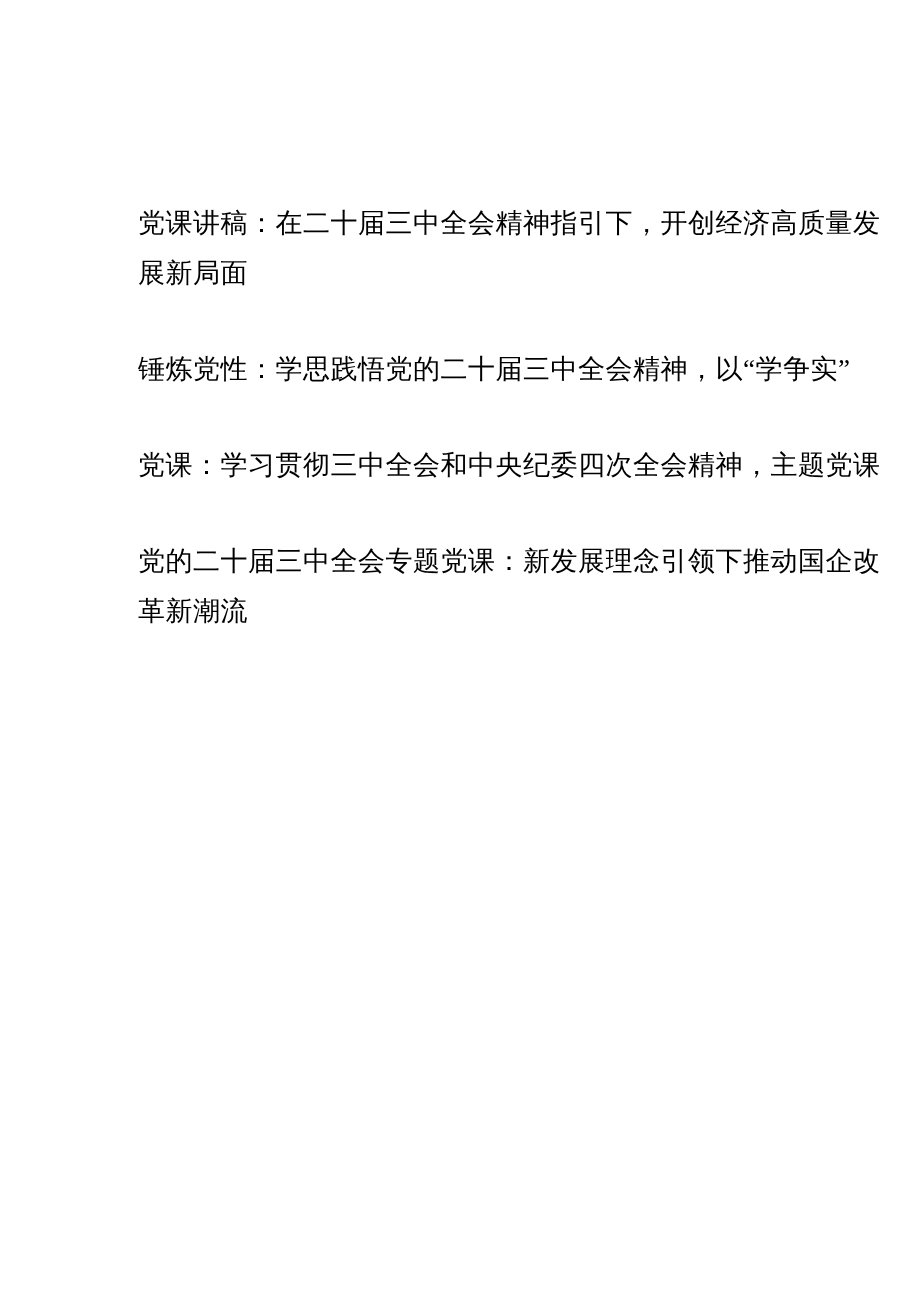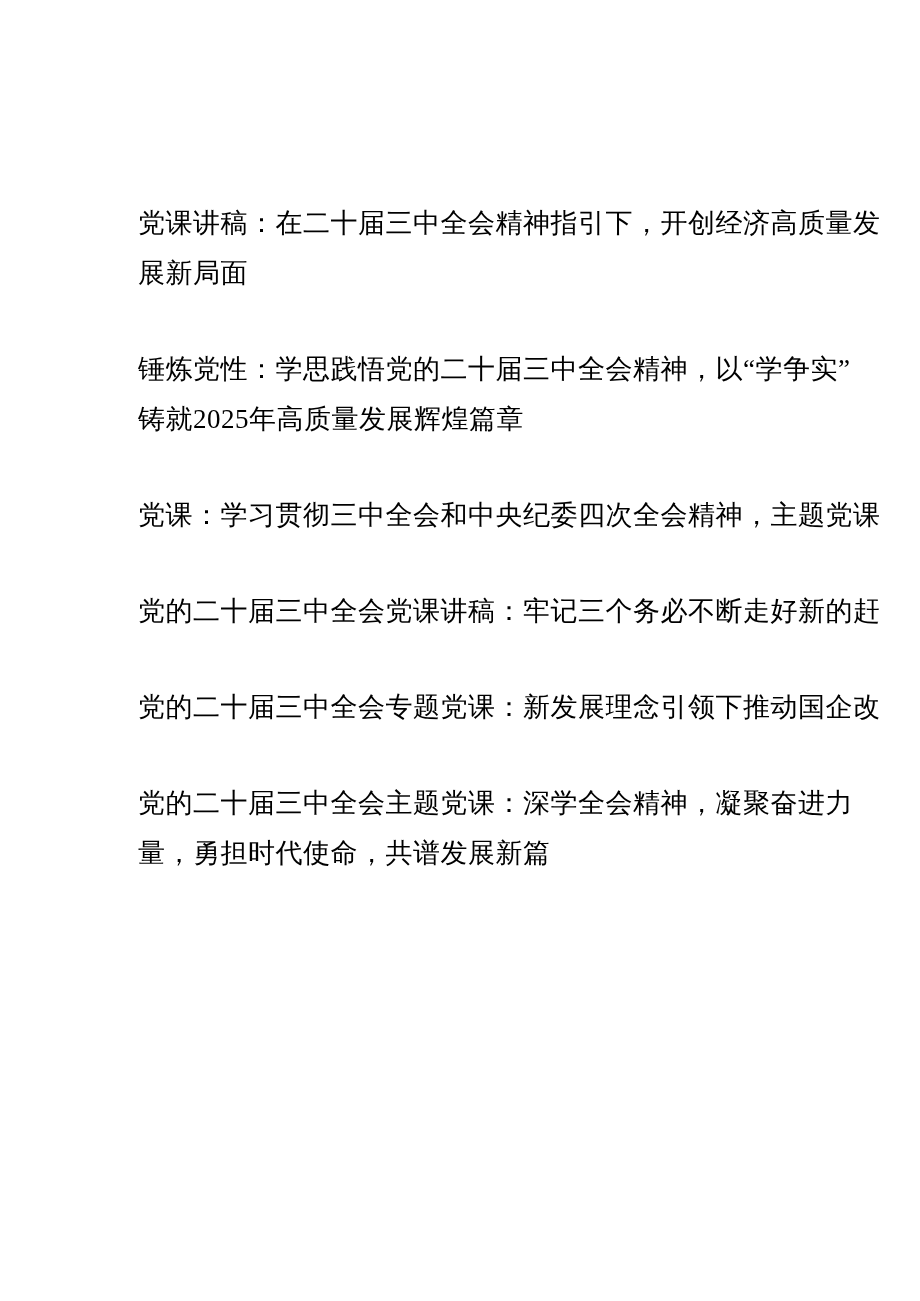--- a/index.html
+++ b/index.html
@@ -36,33 +36,28 @@
 
 <div class="page">
 
   <p class="para">
     <span class="line">党课讲稿：在二十届三中全会精神指引下，开创经济高质量发</span>
     <span class="line">展新局面</span>
   </p>
 
   <p class="para">
     <span class="line">锤炼党性：学思践悟党的二十届三中全会精神，以“学争实”</span>
-    <span class="line">铸就2025年高质量发展辉煌篇章</span>
   </p>
 
   <p class="para">
     <span class="line">党课：学习贯彻三中全会和中央纪委四次全会精神，主题党课</span>
   </p>
 
   <p class="para">
-    <span class="line">党的二十届三中全会党课讲稿：牢记三个务必不断走好新的赶</span>
   </p>
 
   <p class="para">
     <span class="line">党的二十届三中全会专题党课：新发展理念引领下推动国企改</span>
+    <span class="line">革新潮流</span>
   </p>
 
-  <p class="para">
-    <span class="line">党的二十届三中全会主题党课：深学全会精神，凝聚奋进力</span>
-    <span class="line">量，勇担时代使命，共谱发展新篇</span>
-  </p>
 
 </div>
 
 </body></html>

